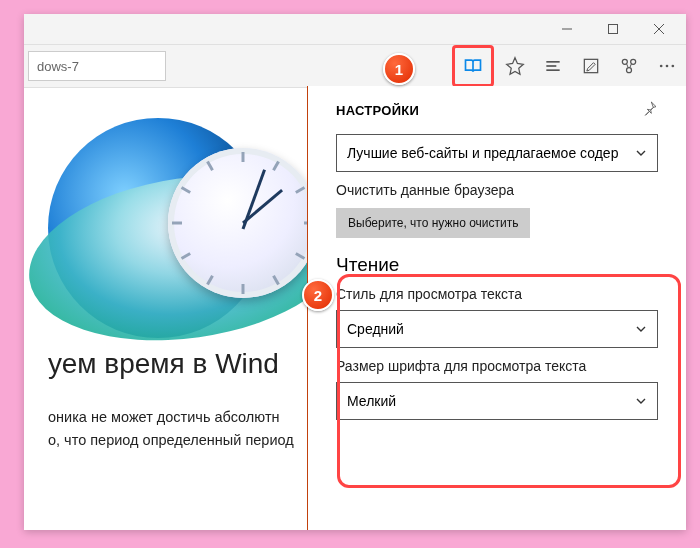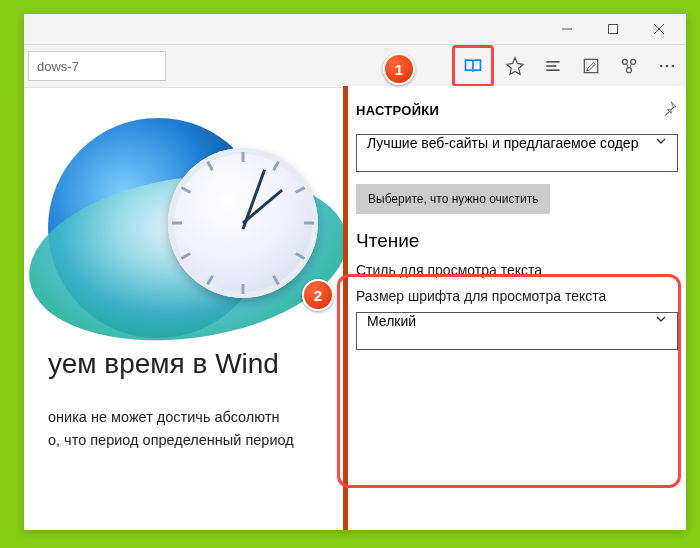--- a/index.html
+++ b/index.html
@@ -1,16 +1,16 @@
 <!DOCTYPE html>
 <html><head>
 <meta charset="utf-8">
 <style>
 html,body{margin:0;padding:0;font-family:"Segoe UI",Arial,sans-serif;background:#e8e8e8;overflow:hidden}
-.stage{width:700px;height:548px;position:relative;background:#84cc16}
+.stage{width:700px;height:548px;position:relative;background:#f9a8d4}
 .window{position:absolute;left:24px;top:14px;right:14px;bottom:18px;background:#fff;box-shadow:0 2px 8px rgba(0,0,0,.2)}
 .titlebar{height:30px;background:#f4f4f4;border-bottom:1px solid #e0e0e0;display:flex;justify-content:flex-end;align-items:center;padding-right:4px}
 .wbtn{width:46px;height:30px;display:flex;align-items:center;justify-content:center;color:#555}
 .wbtn svg{width:12px;height:12px}
 .addrbar{height:42px;background:#f4f4f4;border-bottom:1px solid #e0e0e0;display:flex;align-items:center}
 .addrbox{flex:0 0 120px;height:28px;border:1px solid #ccc;background:#fff;margin-left:4px;display:flex;align-items:center;padding:0 8px;color:#666;font-size:13px}
 .addrspace{flex:1}
 .tbicon{width:38px;height:42px;display:flex;align-items:center;justify-content:center;color:#555}
 .tbicon svg{width:20px;height:20px}
 .tbicon.active{border:3px solid #f44;border-radius:4px;height:36px;width:36px;margin:0 2px}
@@ -19,25 +19,25 @@
 .page{flex:1;padding:32px 12px 12px 24px;overflow:hidden;position:relative}
 .hero{width:300px;height:200px;position:relative;margin-bottom:24px}
 .disc{position:absolute;left:0;top:0;width:220px;height:220px;border-radius:50%;background:radial-gradient(circle at 35% 35%,#7fd0ff 0%,#1e7fd6 42%,#0a4c8e 70%,#062d56 100%)}
 .wave{position:absolute;left:-20px;top:60px;width:320px;height:160px;border-radius:50%/50%;background:radial-gradient(ellipse at 50% 30%,#fff 0%,#9ee0e6 30%,#3fb8c8 55%,#0a6 100%);opacity:.9;transform:rotate(-8deg)}
 .clock{position:absolute;left:120px;top:30px;width:150px;height:150px;border-radius:50%;background:radial-gradient(circle at 40% 35%,#fff 0%,#eef 50%,#cbd5e1 100%);box-shadow:inset 0 0 0 6px #e7ecf2,0 4px 10px rgba(0,0,0,.25)}
 .clock:before{content:"";position:absolute;left:50%;top:12%;width:3px;height:42%;background:#1e3a5f;transform-origin:bottom;transform:translateX(-50%) rotate(20deg)}
 .clock:after{content:"";position:absolute;left:50%;top:50%;width:3px;height:34%;background:#1e3a5f;transform-origin:top;transform:translateX(-50%) rotate(-130deg)}
 .tick{position:absolute;width:3px;height:10px;background:#94a3b8;left:50%;top:4px;transform-origin:50% 71px}
 .article-h1{font-size:28px;font-weight:400;margin:30px 0 26px;color:#222}
 .article-p{font-size:14.5px;line-height:1.6;color:#222}
-.panel{width:322px;background:#fff;border-left:5px solid #c2410c;padding:14px 8px;position:relative;overflow:hidden}
+.panel{width:322px;background:#fff;border-left:1px solid #c2410c;padding:14px 28px;position:relative;overflow:hidden}
 .panel-head{display:flex;align-items:center;justify-content:space-between;margin-bottom:14px}
 .panel-title{font-weight:600;font-size:13px;letter-spacing:.02em}
 .pin{color:#555}
-.sel{height:36px;border:1px solid #555;display:flex;align-items:flex-start;justify-content:space-between;padding:0 10px;font-size:14px;margin-bottom:10px;background:#fff}
+.sel{height:36px;border:1px solid #555;display:flex;align-items:center;justify-content:space-between;padding:0 10px;font-size:14px;margin-bottom:10px;background:#fff}
 .sel .chev{width:12px;height:12px}
 .lbl{font-size:14px;margin:10px 0 8px;color:#222}
 .graybtn{background:#ccc;color:#111;font-size:12px;padding:8px 12px;display:inline-block;margin-top:2px}
 .section-h{font-size:19px;margin:16px 0 6px}
 .marker{position:absolute;z-index:30;width:28px;height:28px;border-radius:50%;background:radial-gradient(circle at 35% 30%,#ff6a3d,#e12a00);border:2px solid #fff;box-shadow:0 1px 3px rgba(0,0,0,.4);color:#fff;font-weight:700;display:flex;align-items:center;justify-content:center;font-size:15px}
 .hlbox{position:absolute;border:3px solid #f44;border-radius:12px;z-index:25;pointer-events:none}
 </style>
 </head>
 <body>
 
@@ -143,25 +143,32 @@
               </svg></div>
     </div>
 
     <div class="sel">
      <span>Лучшие веб-сайты и предлагаемое содер</span>
      <svg class="chev" viewBox="0 0 12 12">
               <path d="M2 4l4 4 4-4" fill="none" stroke="#333" stroke-width="1.4"></path>
             </svg>
     </div>
 
+    <div class="lbl">Очистить данные браузера</div>
     <div class="graybtn">Выберите, что нужно очистить</div>
 
     <div class="section-h">Чтение</div>
 
     <div class="lbl">Стиль для просмотра текста</div>
+    <div class="sel">
+     <span>Средний</span>
+     <svg class="chev" viewBox="0 0 12 12">
+              <path d="M2 4l4 4 4-4" fill="none" stroke="#333" stroke-width="1.4"></path>
+            </svg>
+    </div>
 
     <div class="lbl">Размер шрифта для просмотра текста</div>
     <div class="sel">
      <span>Мелкий</span>
      <svg class="chev" viewBox="0 0 12 12">
               <path d="M2 4l4 4 4-4" fill="none" stroke="#333" stroke-width="1.4"></path>
             </svg>
     </div>
    </div>
   </div>

